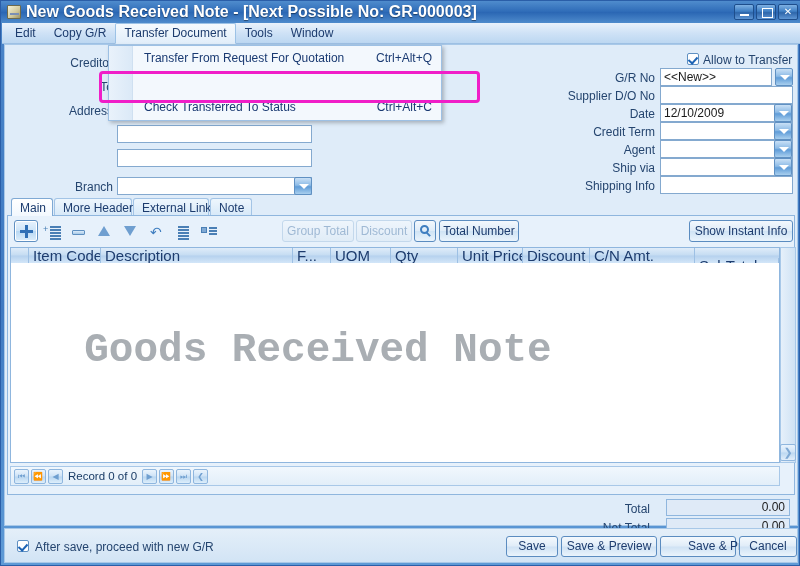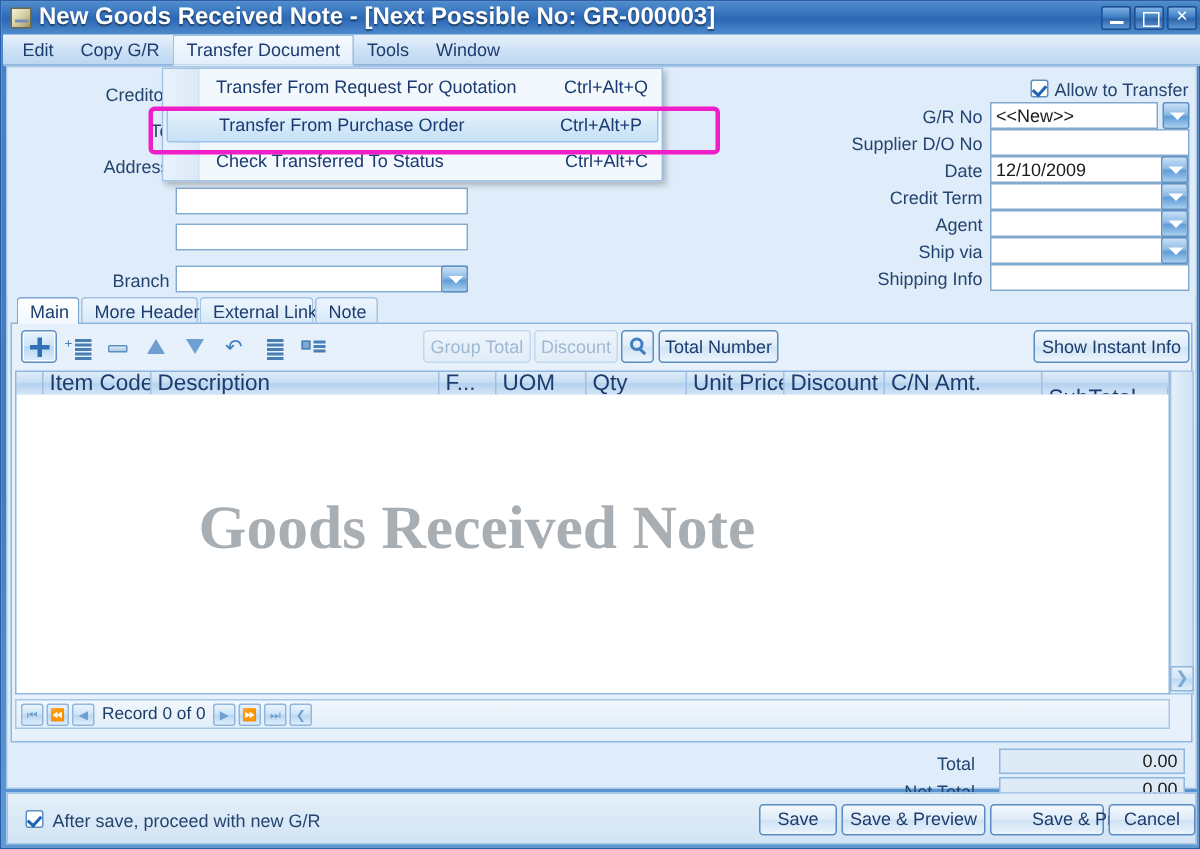--- a/index.html
+++ b/index.html
@@ -184,21 +184,21 @@
     border-right:1px solid #9dc0e4; font-size:15px; color:#1d3c6e;
     line-height:15px; padding-left:4px; white-space:nowrap; overflow:hidden;
   }
   #gridbody {
     position:absolute; left:2px; top:47px; width:770px; height:200px;
     background:#ffffff; border:1px solid #8fb6de; border-top:none; overflow:hidden;
   }
   #watermark {
     position:absolute; left:0; top:64px; width:614px; text-align:center;
     color:#a9aeb3; font-size:41px; font-weight:bold; letter-spacing:0px;
-    font-family:Liberation Serif, serif; white-space:nowrap;
+    font-family:Liberation Mono, monospace; white-space:nowrap;
   }
   
   #gridrail {
     position:absolute; left:772px; top:31px; width:16px; height:216px;
     background:linear-gradient(90deg,#e6f0fa,#cfe2f4);
     border:1px solid #a8c8e8;
   }
   #railbtn {
     position:absolute; left:772px; top:228px; width:16px; height:17px;
     background: linear-gradient(180deg,#e9f3fd 0%, #cfe3f6 48%, #bcd8f1 52%, #e2eefa 100%);
@@ -448,24 +448,20 @@
   </div>
 
   <div id="popup">
     <div id="popup-gutter"></div>
 
     <div class="pitem" style="top:2px;">
       <span class="ptext">Transfer From Request For Quotation</span>
       <span class="pkey">Ctrl+Alt+Q</span>
     </div>
 
-    <div class="pitem sel" style="top:26px;">
-      <span class="ptext">Transfer From Purchase Order</span>
-      <span class="pkey">Ctrl+Alt+P</span>
-    </div>
 
     <div class="pitem" style="top:51px;">
       <span class="ptext">Check Transferred To Status</span>
       <span class="pkey">Ctrl+Alt+C</span>
     </div>
   </div>
 
   <div id="anno"></div>
 
 </div>

